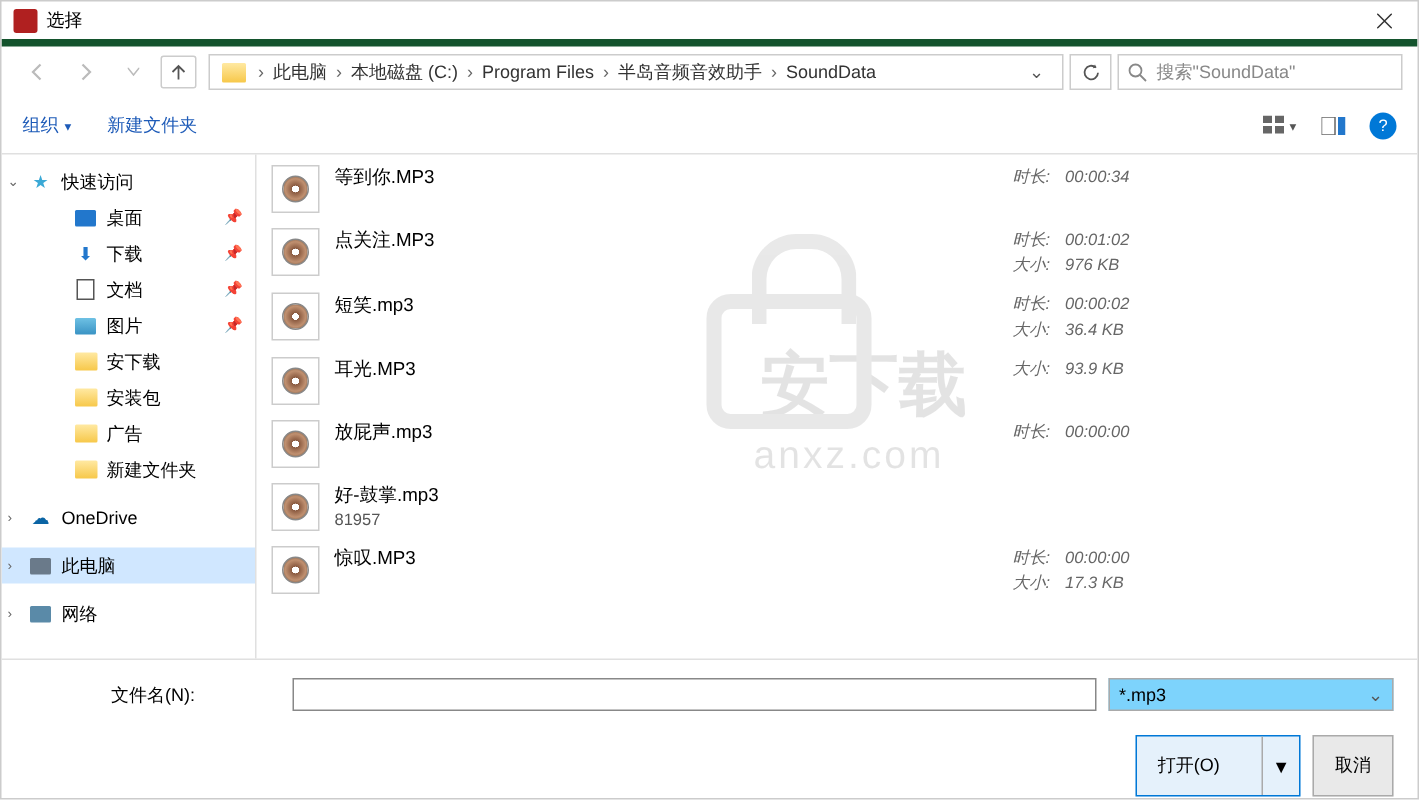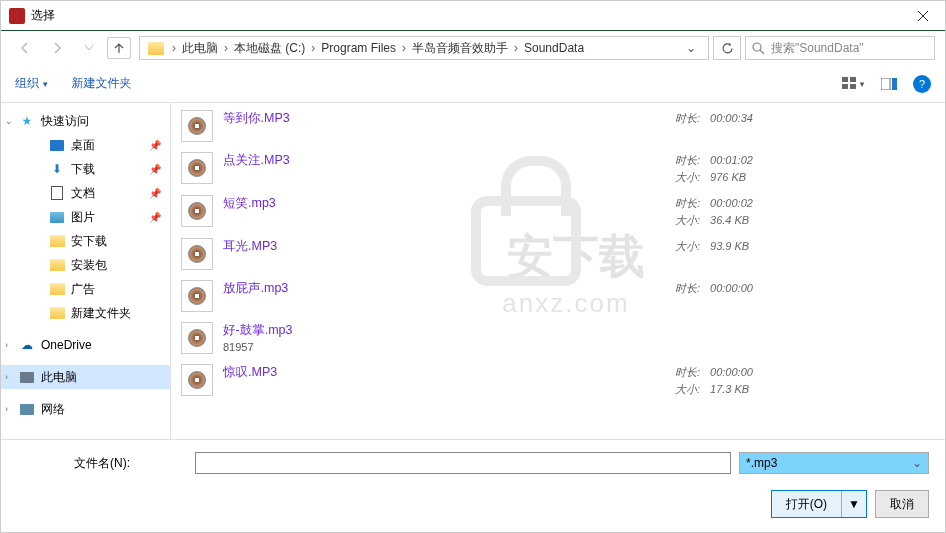--- a/index.html
+++ b/index.html
@@ -1,18 +1,18 @@
 <!DOCTYPE html>
 <html><head>
 <meta charset="utf-8">
 <style>
 * { box-sizing: border-box; margin: 0; padding: 0; font-family: "Microsoft YaHei", "Segoe UI", sans-serif; }
 body { width: 946px; height: 533px; background: #fff; border: 1px solid #ccc; overflow: hidden; position: relative; font-size: 12px; }
 
-.titlebar { height: 30px; display: flex; align-items: center; padding: 0 0 0 8px; border-bottom: 1px solid #14532d; }
+.titlebar { height: 30px; display: flex; align-items: center; padding: 0 0 0 8px; border-bottom: 5px solid #14532d; }
 .titlebar .app-icon { width: 16px; height: 16px; background: #b02020; border-radius: 2px; margin-right: 6px; }
 .titlebar .title { flex: 1; font-size: 12px; }
 .titlebar .close { width: 45px; height: 30px; display: flex; align-items: center; justify-content: center; cursor: pointer; }
 
 .navbar { height: 34px; display: flex; align-items: center; padding: 0 10px; gap: 4px; }
 .nav-btn { width: 28px; height: 26px; display: flex; align-items: center; justify-content: center; color: #777; border-radius: 2px; }
 .nav-up { width: 24px; height: 22px; display: flex; align-items: center; justify-content: center; border: 1px solid #ccc; border-radius: 2px; margin-right: 4px; }
 .breadcrumb { flex: 1; height: 24px; border: 1px solid #ccc; display: flex; align-items: center; padding: 0 4px; overflow: hidden; }
 .breadcrumb .folder-ico { width: 16px; height: 13px; background: linear-gradient(#ffe9a2,#f7c84a); border-radius: 1px; margin: 0 4px; }
 .breadcrumb .crumb { color: #333; padding: 0 2px; white-space: nowrap; }
@@ -44,33 +44,33 @@
 .ico-folder { width: 15px; height: 12px; background: linear-gradient(#ffe9a2,#f7c84a); border-radius: 1px; }
 .ico-onedrive { color: #0a64a4; }
 .ico-pc { width: 14px; height: 11px; background: #6a7a8a; border-radius: 1px; }
 .ico-network { width: 14px; height: 11px; background: #5a8aa8; border-radius: 1px; }
 
 .filelist { flex: 1; overflow-y: auto; padding: 2px 0; }
 .file-row { display: flex; align-items: flex-start; padding: 5px 10px; gap: 10px; }
 .file-icon { width: 32px; height: 32px; border: 1px solid #ccc; display: flex; align-items: center; justify-content: center; flex-shrink: 0; }
 .file-icon .disc { width: 18px; height: 18px; border-radius: 50%; background: radial-gradient(circle, #fff 20%, #8a5a40 21%, #c09070 60%, #6a4a30 100%); border: 1px solid #888; }
 .file-main { flex: 1; min-width: 0; }
-.file-name { color: #6d28d9; font-size: 12.5px; }
+.file-name { color: #000000; font-size: 12.5px; }
 .file-sub { color: #555; font-size: 11px; margin-top: 2px; }
 .file-meta { width: 260px; font-size: 11px; color: #666; line-height: 1.5; font-style: italic; }
 .file-meta .k { display: inline-block; width: 32px; }
 
 .footer { border-top: 1px solid #e0e0e0; padding: 12px 16px; }
 .fn-row { display: flex; align-items: center; gap: 8px; }
 .fn-label { width: 170px; text-align: center; }
 .fn-input { flex: 1; height: 22px; border: 1px solid #888; padding: 0 4px; }
 .fn-type { width: 190px; height: 22px; border: 1px solid #aaa; background: #7dd3fc; display: flex; align-items: center; padding: 0 6px; position: relative; }
 .fn-type::after { content: "⌄"; position: absolute; right: 6px; color: #555; }
 .btn-row { display: flex; justify-content: flex-end; gap: 8px; margin-top: 16px; }
-.btn { height: 28px; border: 1px solid #aaa; background: #e9e9e9; padding: 0 14px; display: flex; align-items: center; gap: 4px; cursor: pointer; font-size: 12px; }
+.btn { height: 41px; border: 1px solid #aaa; background: #e9e9e9; padding: 0 14px; display: flex; align-items: center; gap: 18px; cursor: pointer; font-size: 12px; }
 .btn.split { padding: 0 0 0 14px; }
 .btn.split .dd { border-left: 1px solid #aaa; padding: 0 6px; margin-left: 10px; height: 100%; display: flex; align-items: center; }
 .btn.primary { border-color: #0078d7; background: #e5f1fb; }
 
 .watermark { position: absolute; top: 195px; left: 355px; width: 340px; pointer-events: none; opacity: 0.13; text-align: center; }
 .watermark .wm-lock { width: 110px; height: 90px; border: 10px solid #555; border-radius: 16px; margin: 0 auto; position: relative; }
 .watermark .wm-lock::before { content: ""; position: absolute; top: -50px; left: 20px; width: 50px; height: 50px; border: 10px solid #555; border-bottom: none; border-radius: 30px 30px 0 0; }
 .watermark .wm-t1 { font-size: 46px; color: #333; font-weight: bold; margin-top: -60px; margin-left: 100px; }
 .watermark .wm-t2 { font-size: 26px; color: #333; margin-left: 80px; letter-spacing: 2px; }
 

